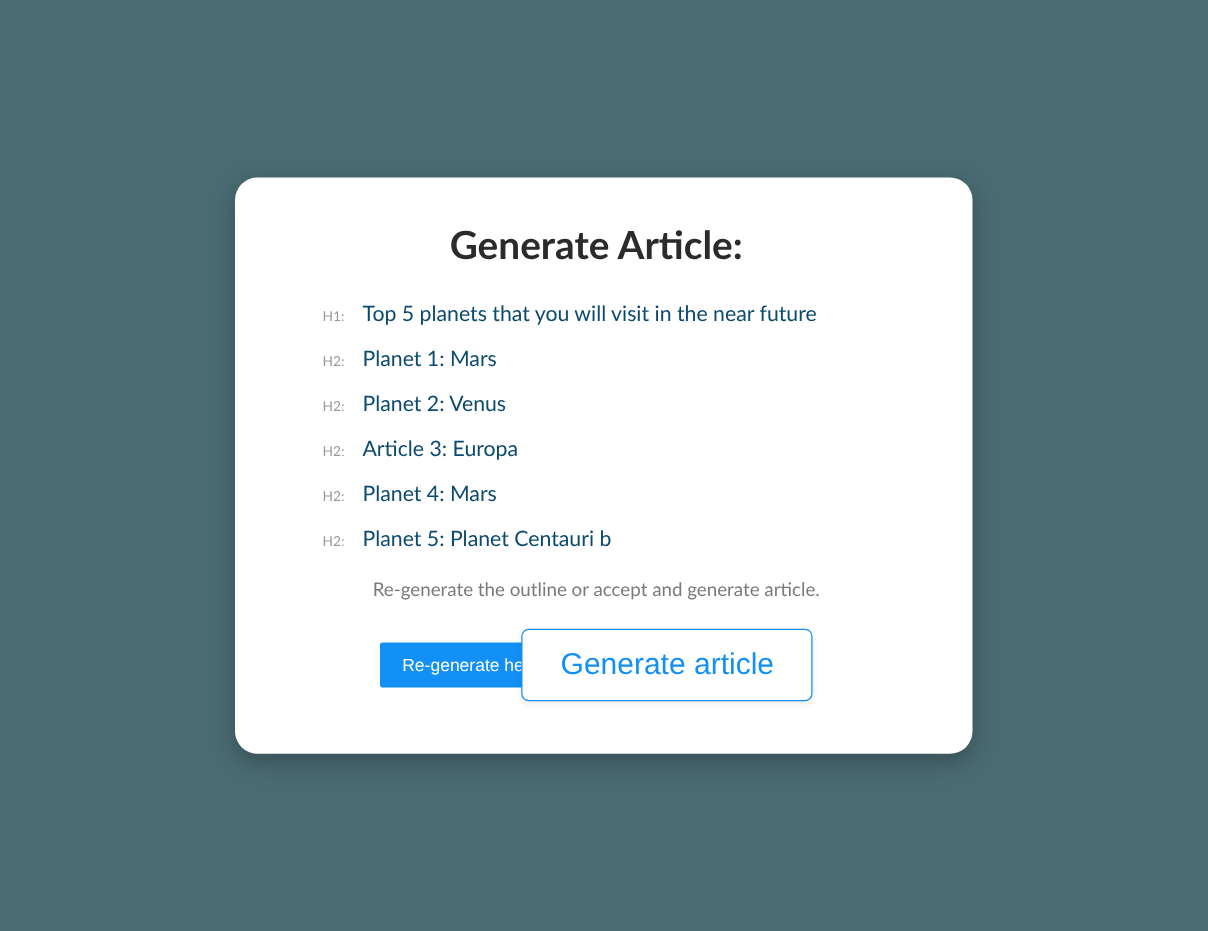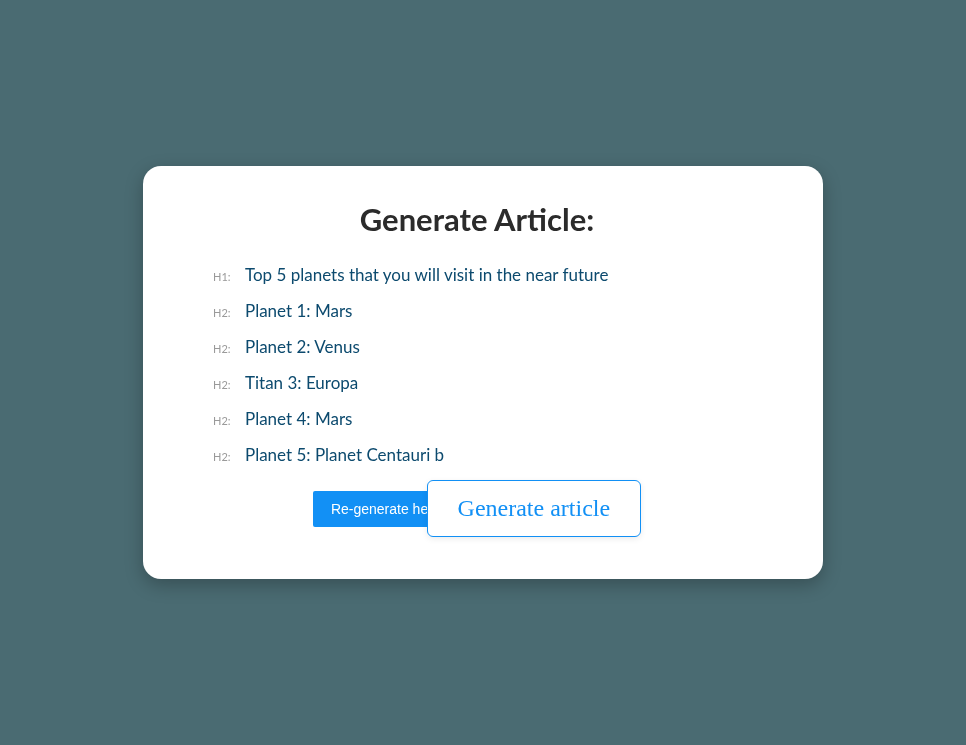--- a/index.html
+++ b/index.html
@@ -11,21 +11,21 @@
       width: 966px;
       height: 745px;
       background-color: #4a6b72;
       font-family: "Lato", "Segoe UI", -apple-system, sans-serif;
       display: flex;
       align-items: center;
       justify-content: center;
     }
     .card {
       background-color: #ffffff;
-      width: 680px;
+      width: 590px;
       border-radius: 18px;
       box-shadow: 0 6px 18px rgba(0,0,0,0.25);
       padding: 34px 52px 42px 40px;
       position: relative;
     }
     .title {
       font-size: 31px;
       font-weight: 700;
       color: #2b2b2b;
       text-align: center;
@@ -80,21 +80,20 @@
       color: #1290f5;
       border: 1.5px solid #1290f5;
       font-size: 24px;
       font-weight: 400;
       padding: 14px 30px;
       border-radius: 6px;
       cursor: pointer;
       position: relative;
       margin-left: -64px;
       box-shadow: 0 2px 6px rgba(0,0,0,0.08);
-      font-family: Liberation Serif, serif;
     }
   </style>
 </head>
 <body>
 
 <div class="card">
   <h1 class="title">Generate Article:</h1>
 
   <div class="outline">
     <div class="outline-row">
@@ -104,30 +103,31 @@
     <div class="outline-row">
       <span class="level-tag">H2:</span>
       <span class="outline-text">Planet 1: Mars</span>
     </div>
     <div class="outline-row">
       <span class="level-tag">H2:</span>
       <span class="outline-text">Planet 2: Venus</span>
     </div>
     <div class="outline-row">
       <span class="level-tag">H2:</span>
-      <span class="outline-text">Titan 3: Europa</span>
+      <span class="outline-text">Article 3: Europa</span>
     </div>
     <div class="outline-row">
       <span class="level-tag">H2:</span>
       <span class="outline-text">Planet 4: Mars</span>
     </div>
     <div class="outline-row">
       <span class="level-tag">H2:</span>
       <span class="outline-text">Planet 5: Planet Centauri b</span>
     </div>
   </div>
 
+  <p class="helper">Re-generate the outline or accept and generate article.</p>
 
   <div class="button-row">
     <button class="btn-regenerate">Re-generate headlines</button>
     <button class="btn-generate">Generate article</button>
   </div>
 </div>
 
 </body></html>

